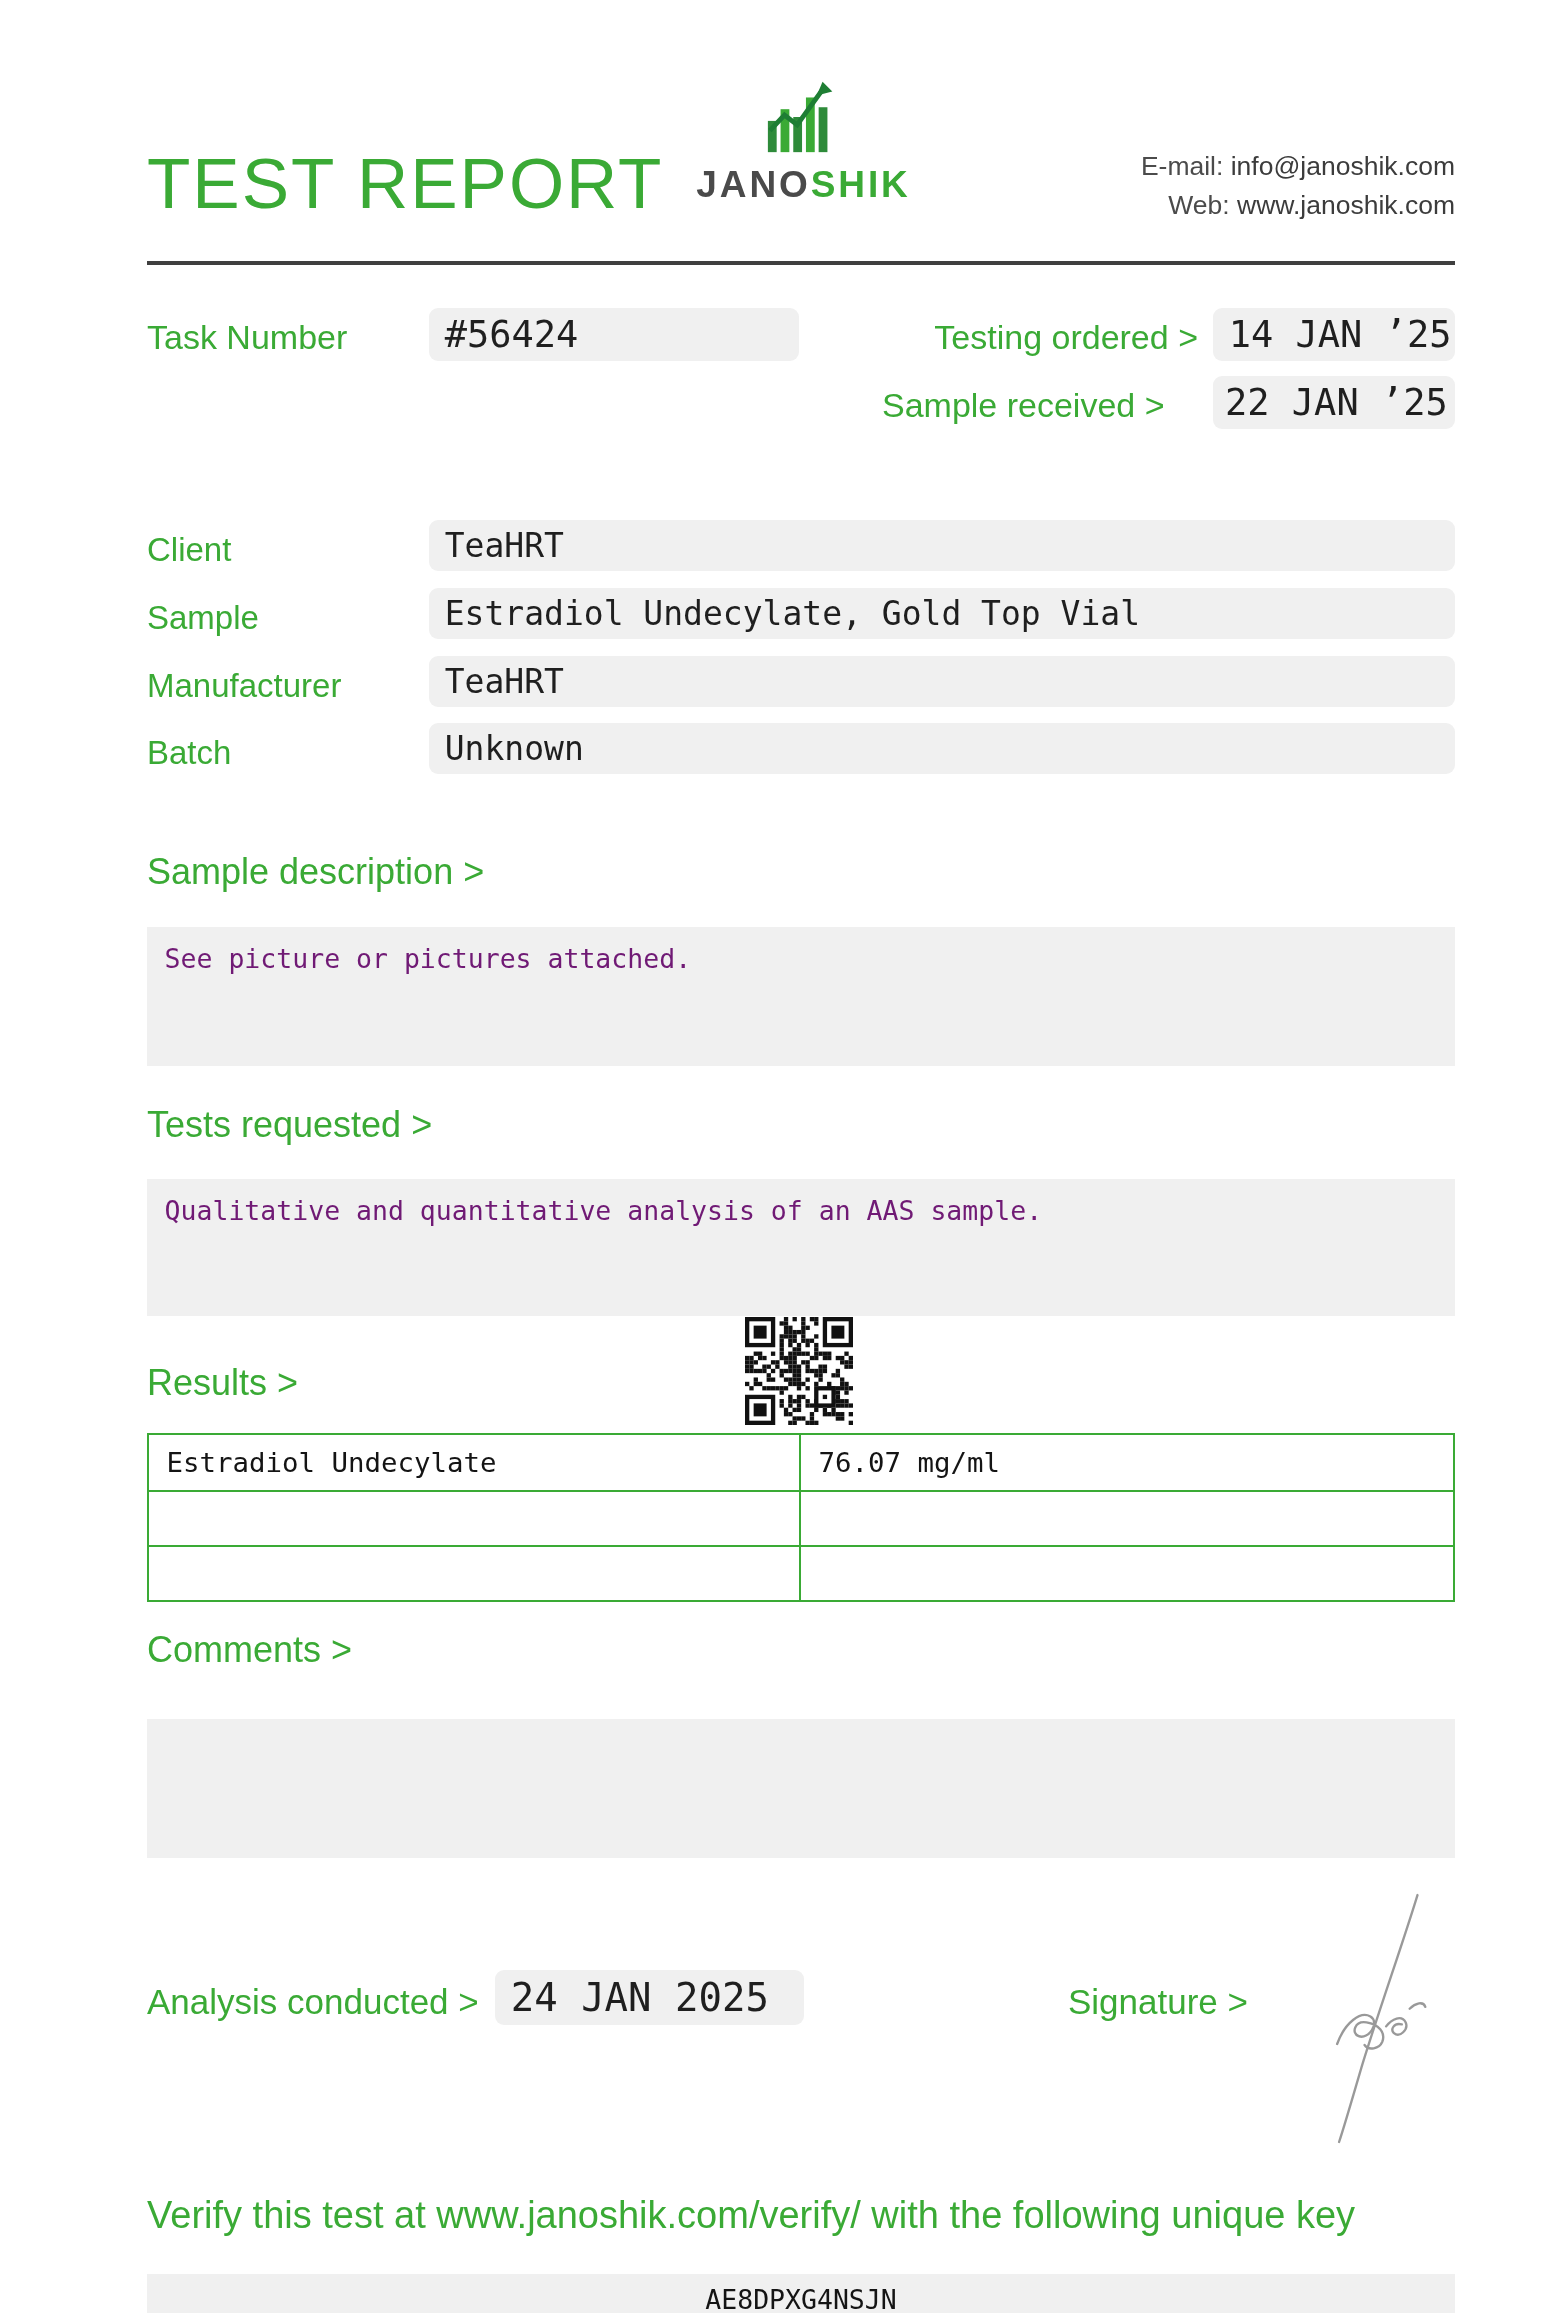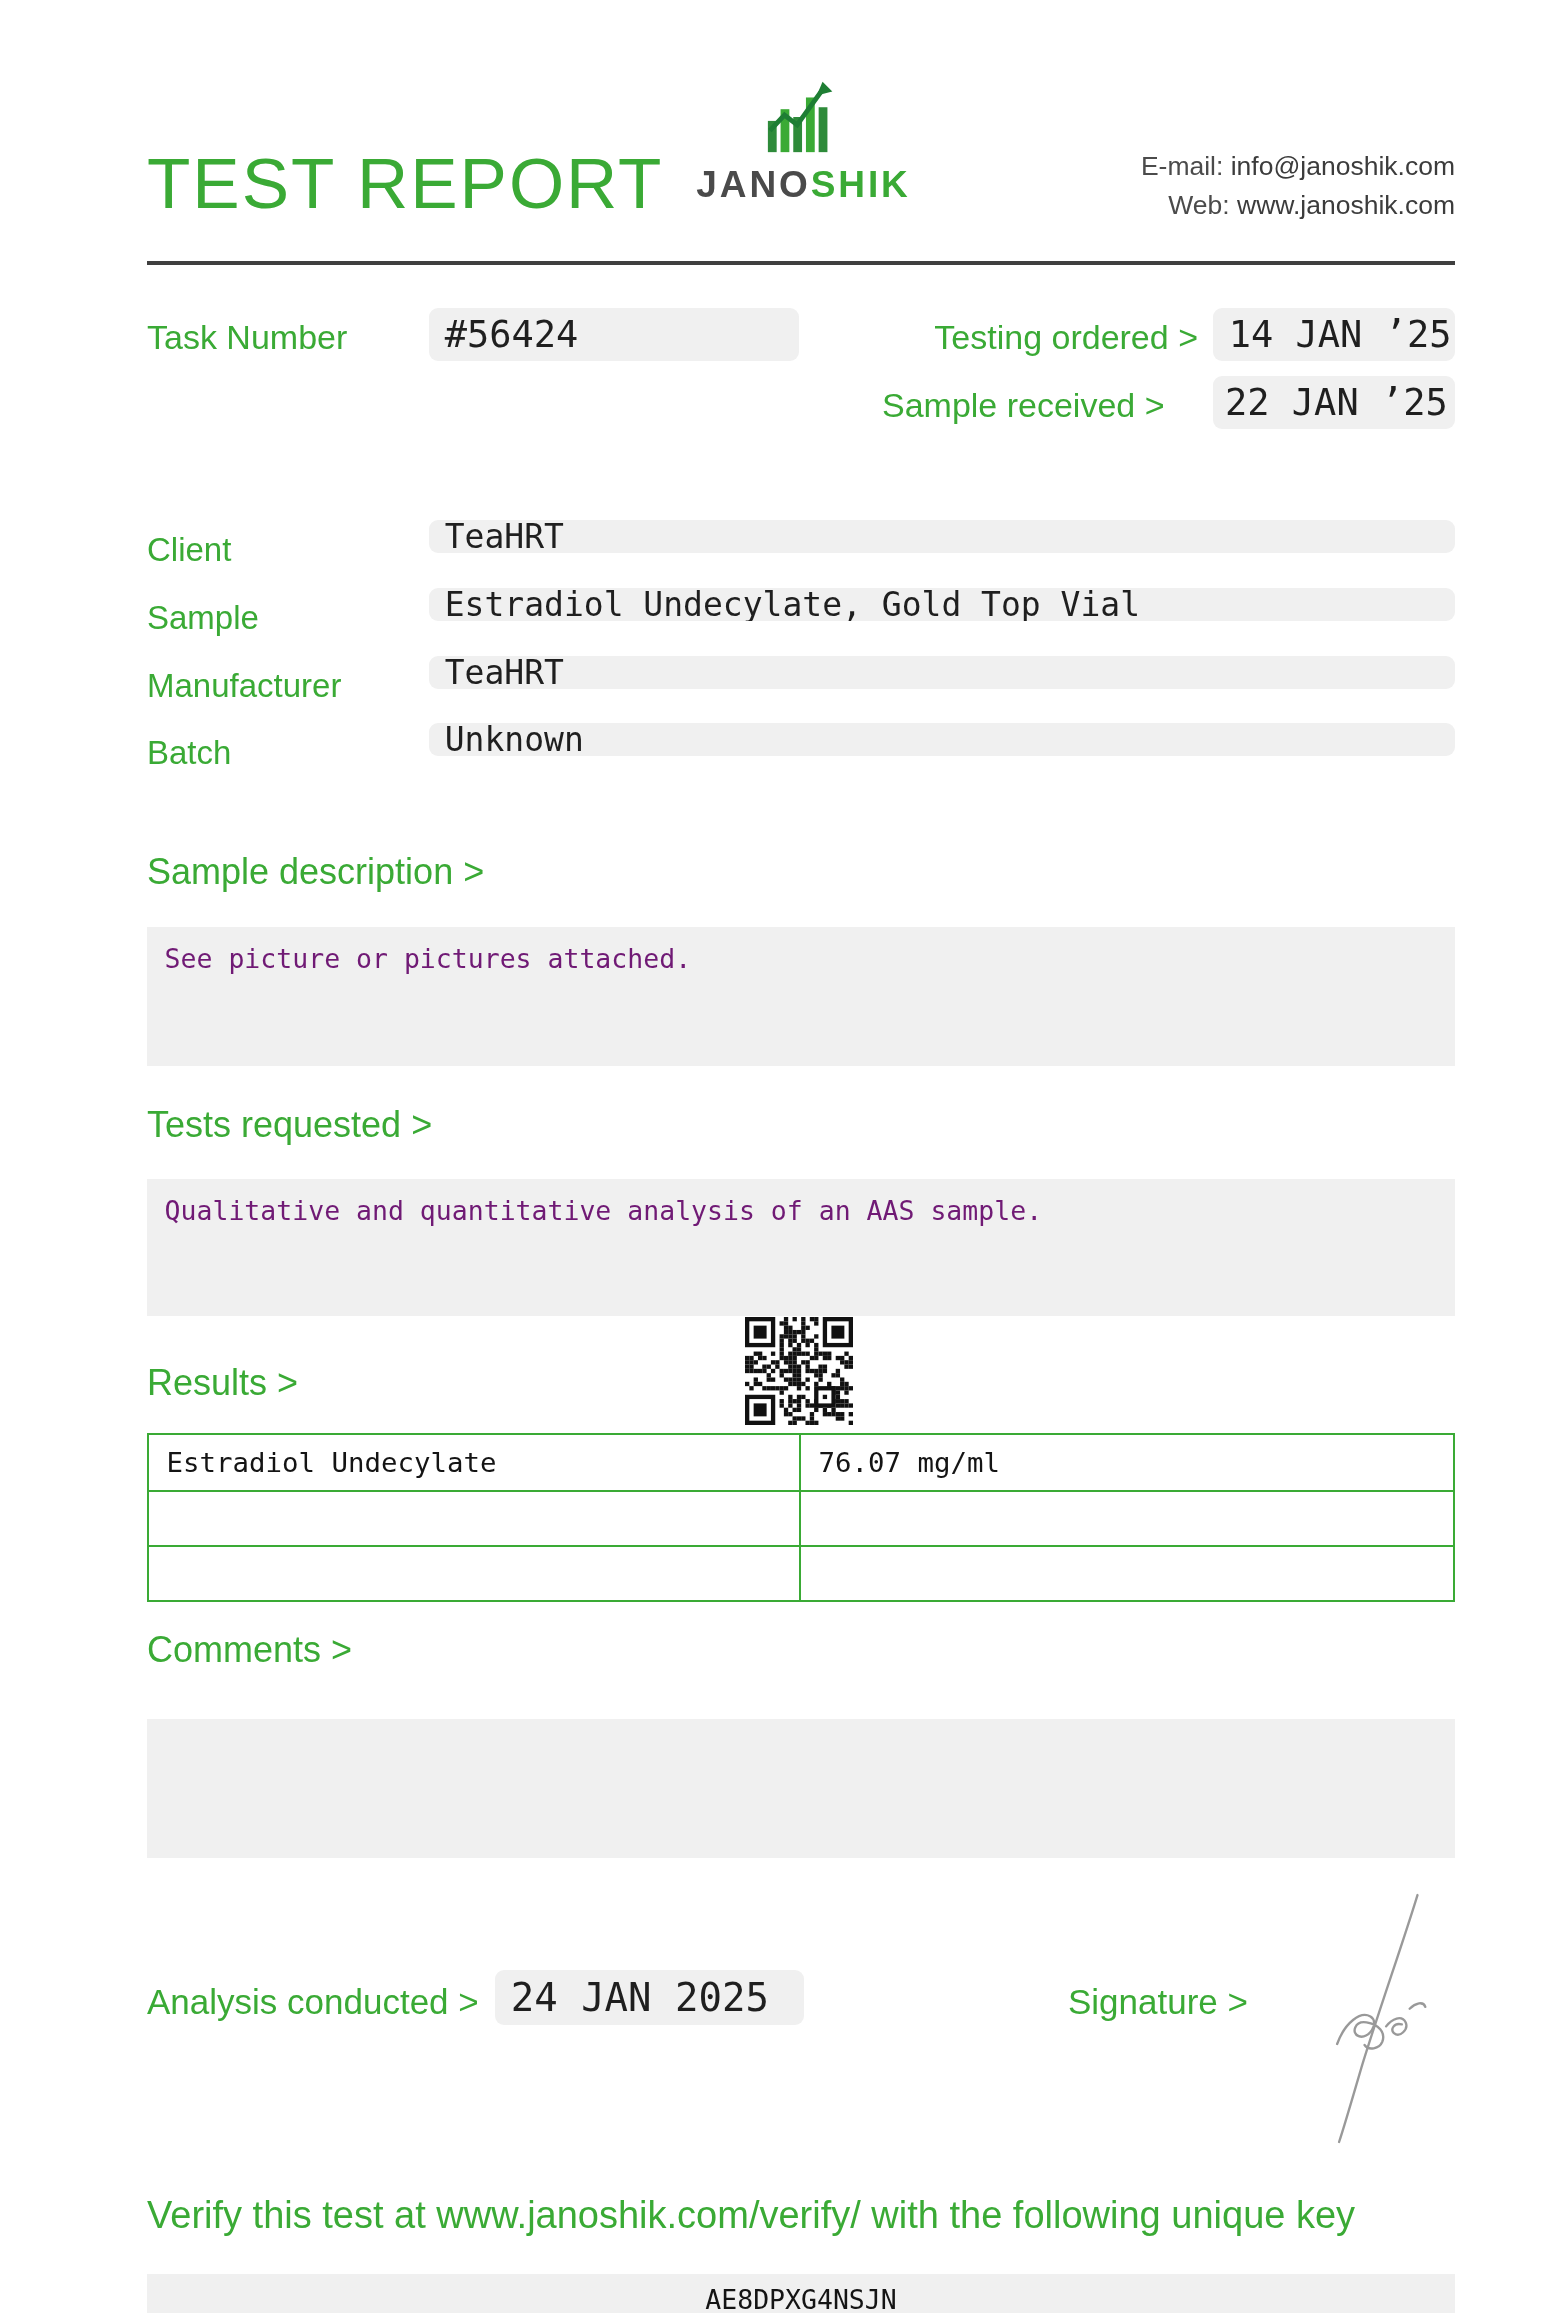--- a/index.html
+++ b/index.html
@@ -56,21 +56,21 @@
   }
   .task-label{position:absolute;left:147px;top:318px;}
   .task-box{position:absolute;left:429px;top:308px;width:370px;height:53px;font-size:37px;}
   .ordered-label{position:absolute;left:882px;width:316px;top:318px;text-align:right;}
   .ordered-box{position:absolute;left:1213px;top:308px;width:242px;height:53px;font-size:37px;}
   .received-label{position:absolute;left:882px;width:316px;top:386px;text-align:left;}
   .received-box{position:absolute;left:1213px;top:376px;width:242px;height:53px;font-size:37px;padding-left:12px;}
 
   
   .detail-label{position:absolute;left:147px;font-size:33px;}
-  .detail-box{position:absolute;left:429px;width:1026px;height:33px;font-size:33px;}
+  .detail-box{position:absolute;left:429px;width:1026px;height:51px;font-size:33px;}
 
   
   .section-heading{position:absolute;left:147px;font-size:36px;color:var(--green);}
   .big-box{
     position:absolute;left:147px;width:1308px;background:var(--gray-box);
     font-family:"DejaVu Sans Mono",monospace;font-size:26.5px;color:#701a75;
     padding:15.7px 17.6px;
   }
 
   

